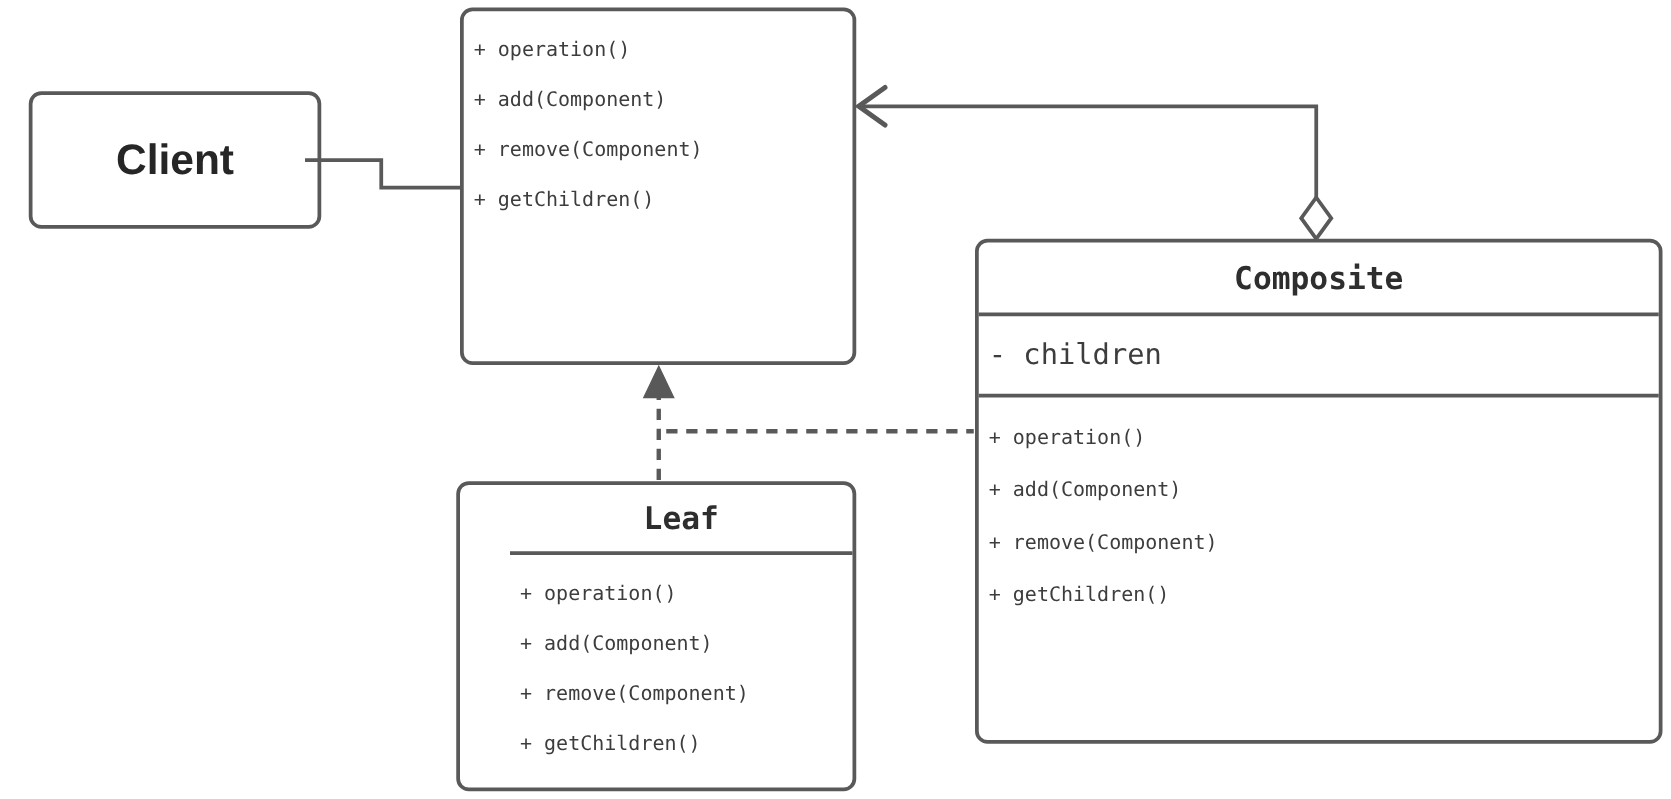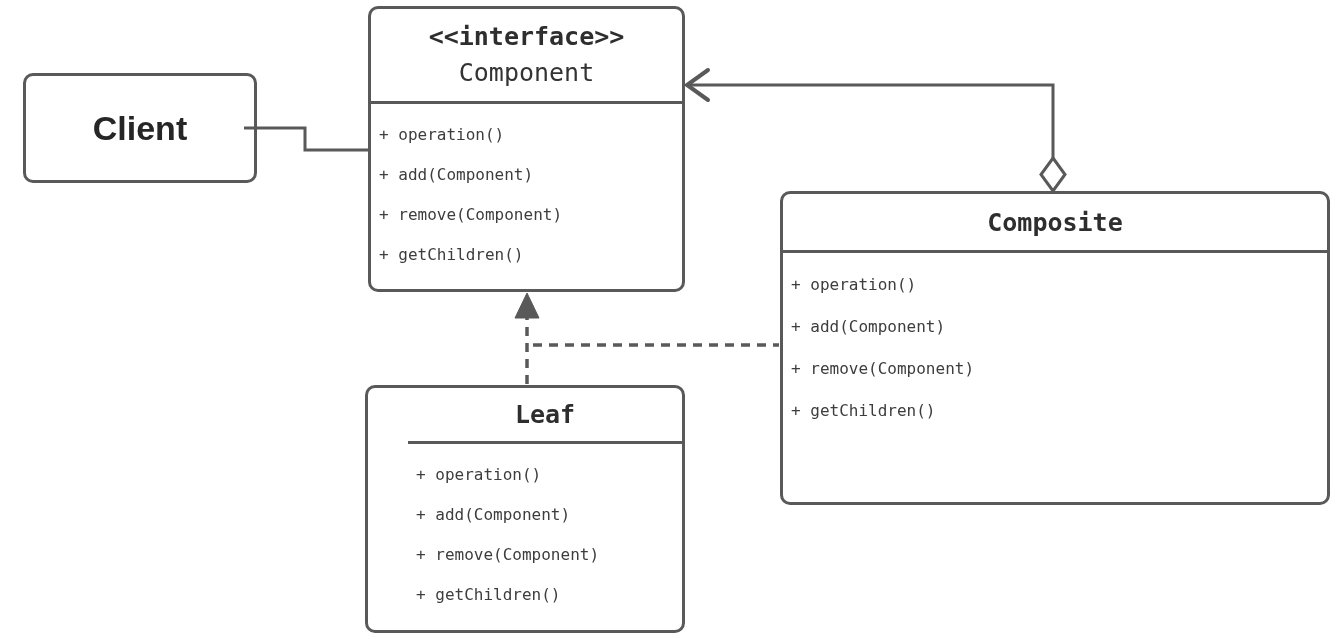--- a/index.html
+++ b/index.html
@@ -65,21 +65,21 @@
   }
   .client-title {
     font-family: "Liberation Sans", sans-serif;
     font-weight: bold;
     font-size: 34px;
     color: #262626;
   }
   
   #client    { left: 10px;  top: 73px;  width: 234px; height: 110px; margin-left: 13px; }
   #component { left: 368px; top: 6px;   width: 317px; height: 286px; }
-  #composite { left: 780px; top: 191px; width: 550px; height: 314px; }
+  #composite { left: 780px; top: 191px; width: 550px; height: 404px; }
   #leaf      { left: 365px; top: 385px; width: 320px; height: 248px; padding-left: 40px; }
 
   #component .uml-title { height: 92px; }
   #composite .uml-title { height: 56px; }
   #leaf .uml-title      { height: 53px; }
 
   #composite .attr-section {
     height: 62px;
     display: flex;
     align-items: center;
@@ -100,35 +100,34 @@
 </head>
 <body>
 
 <div class="canvas">
 
   <div class="uml-class client-box" id="client">
     <div class="client-title">Client</div>
   </div>
 
   <div class="uml-class" id="component">
-    <div class="uml-title uml-divider-bottom">
-      <div class="stereotype">&lt;&lt;interface&gt;&gt;</div>
-      <div class="class-name">Component</div>
-    </div>
     <div class="uml-members">
       <div class="member">+ operation()</div>
       <div class="member">+ add(Component)</div>
       <div class="member">+ remove(Component)</div>
       <div class="member">+ getChildren()</div>
     </div>
   </div>
 
   <div class="uml-class" id="composite">
     <div class="uml-title uml-divider-bottom">
       <div class="class-name-bold">Composite</div>
+    </div>
+    <div class="attr-section uml-divider-bottom">
+      <div class="attr">- children</div>
     </div>
     <div class="uml-members">
       <div class="member">+ operation()</div>
       <div class="member">+ add(Component)</div>
       <div class="member">+ remove(Component)</div>
       <div class="member">+ getChildren()</div>
     </div>
   </div>
 
   <div class="uml-class" id="leaf">

